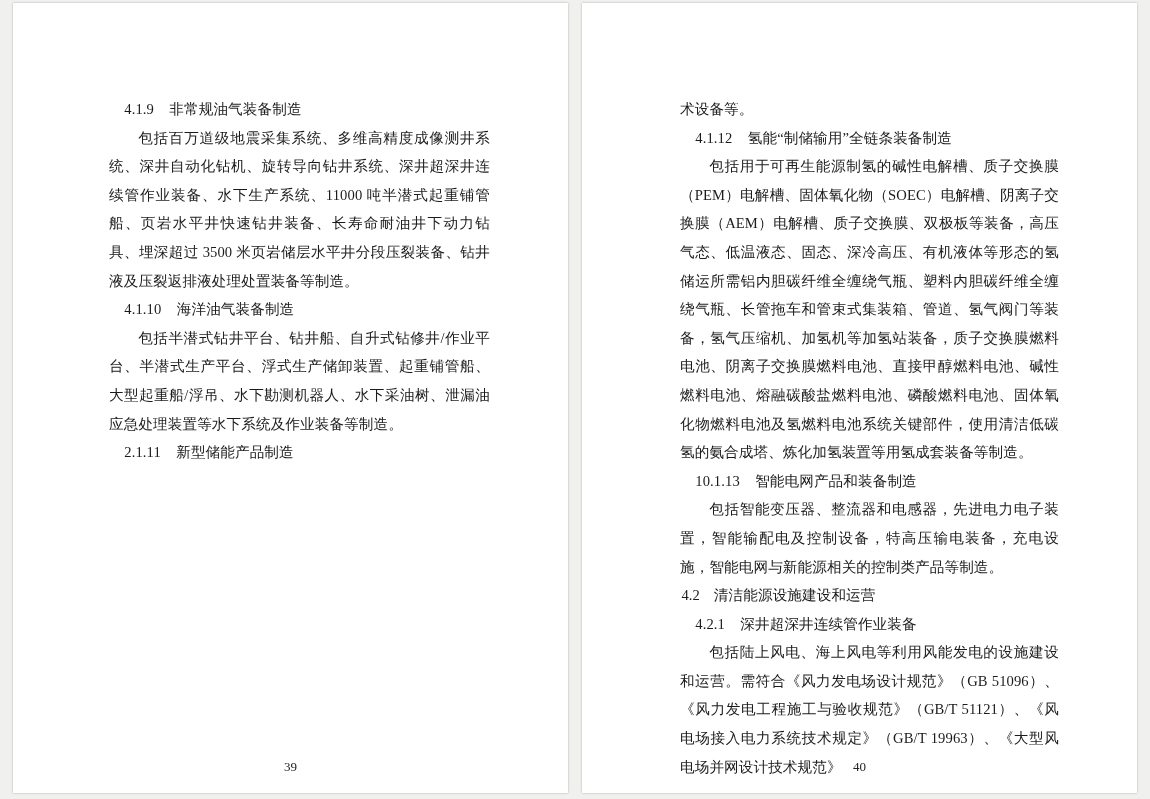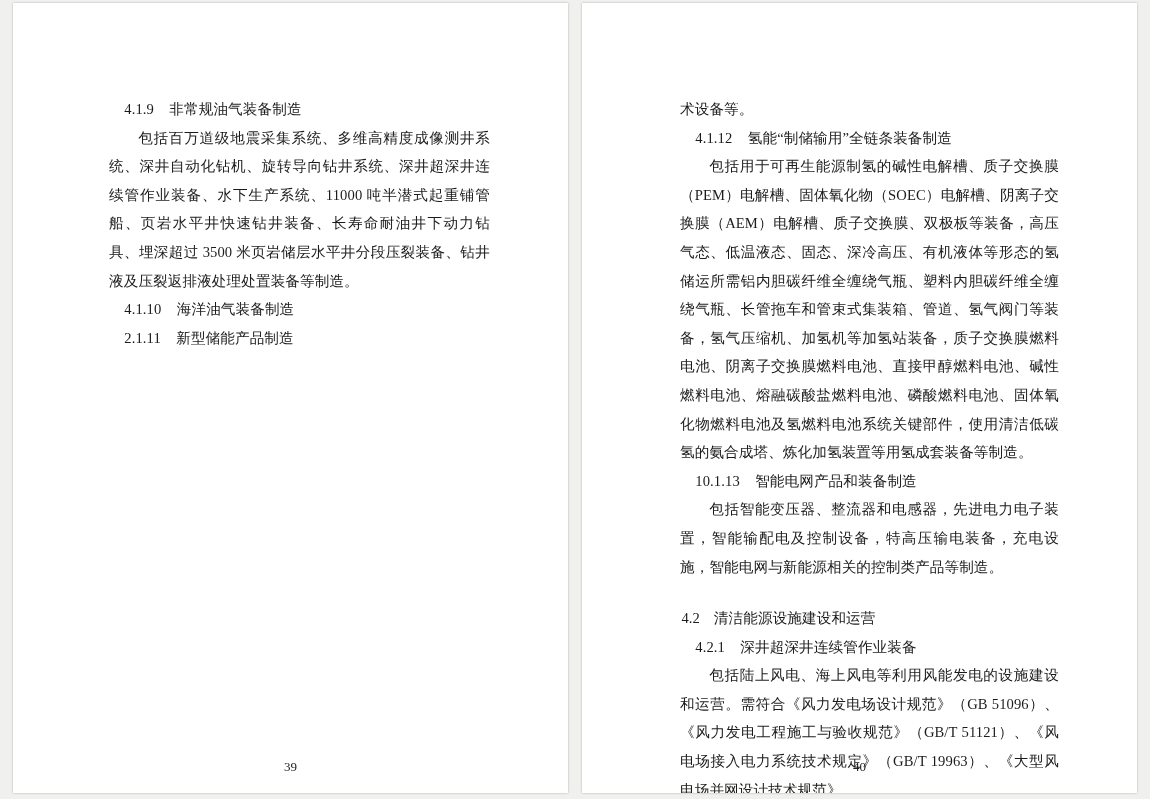--- a/index.html
+++ b/index.html
@@ -56,21 +56,20 @@
   }
   p.indent { text-indent: 2em; }
   p.heading {
     text-indent: 0;
     padding-left: 1.05em;
   }
   p.heading .num { margin-right: 1.05em; }
   p.heading2 {
     text-indent: 0;
     padding-left: 0.1em;
-    margin-top: 23px;
   }
   p.heading2 .num { margin-right: 0.95em; }
   .folio {
     position: absolute;
     bottom: 18px;
     left: 0;
     right: 0;
     text-align: center;
     font-size: 13px;
     color: #222;
@@ -80,20 +79,21 @@
 </head>
 <body>
 
 <div class="viewer">
 
   <div class="page page-left">
     <div class="page-inner">
       <p class="heading"><span class="num">4.1.9</span><span>非常规油气装备制造</span></p>
       <p class="indent">包括百万道级地震采集系统、多维高精度成像测井系统、深井自动化钻机、旋转导向钻井系统、深井超深井连续管作业装备、水下生产系统、11000 吨半潜式起重铺管船、页岩水平井快速钻井装备、长寿命耐油井下动力钻具、埋深超过 3500 米页岩储层水平井分段压裂装备、钻井液及压裂返排液处理处置装备等制造。</p>
       <p class="heading"><span class="num">4.1.10</span><span>海洋油气装备制造</span></p>
+      <p class="indent">包括半潜式钻井平台、钻井船、自升式钻修井/作业平台、半潜式生产平台、浮式生产储卸装置、起重铺管船、大型起重船/浮吊、水下勘测机器人、水下采油树、泄漏油应急处理装置等水下系统及作业装备等制造。</p>
       <p class="heading"><span class="num">2.1.11</span><span>新型储能产品制造</span></p>
     </div>
     <div class="folio">39</div>
   </div>
 
   <div class="page page-right">
     <div class="page-inner">
       <p>术设备等。</p>
       <p class="heading"><span class="num">4.1.12</span><span>氢能“制储输用”全链条装备制造</span></p>
       <p class="indent">包括用于可再生能源制氢的碱性电解槽、质子交换膜（PEM）电解槽、固体氧化物（SOEC）电解槽、阴离子交换膜（AEM）电解槽、质子交换膜、双极板等装备，高压气态、低温液态、固态、深冷高压、有机液体等形态的氢储运所需铝内胆碳纤维全缠绕气瓶、塑料内胆碳纤维全缠绕气瓶、长管拖车和管束式集装箱、管道、氢气阀门等装备，氢气压缩机、加氢机等加氢站装备，质子交换膜燃料电池、阴离子交换膜燃料电池、直接甲醇燃料电池、碱性燃料电池、熔融碳酸盐燃料电池、磷酸燃料电池、固体氧化物燃料电池及氢燃料电池系统关键部件，使用清洁低碳氢的氨合成塔、炼化加氢装置等用氢成套装备等制造。</p>

